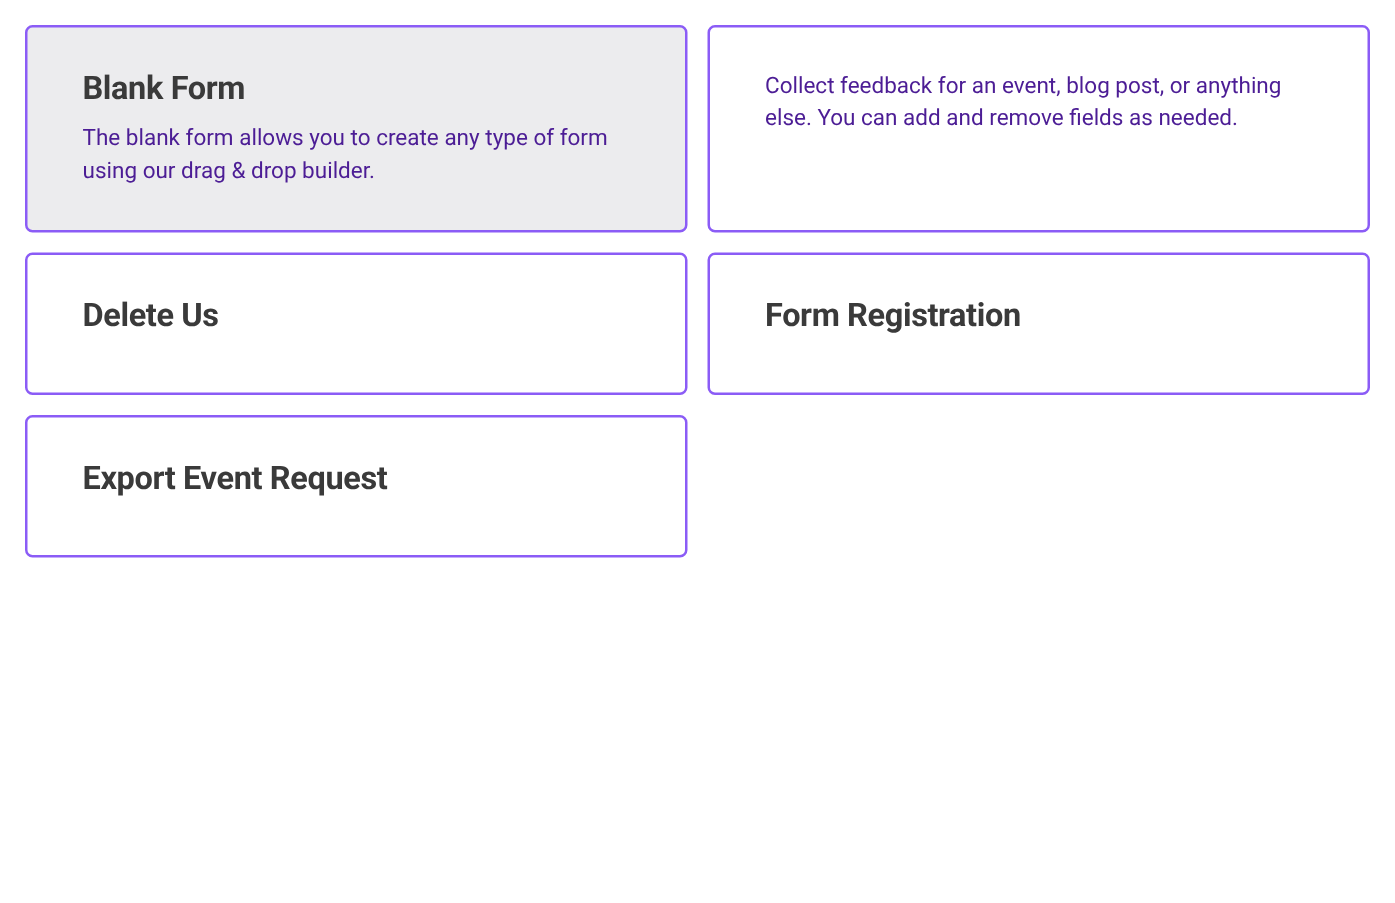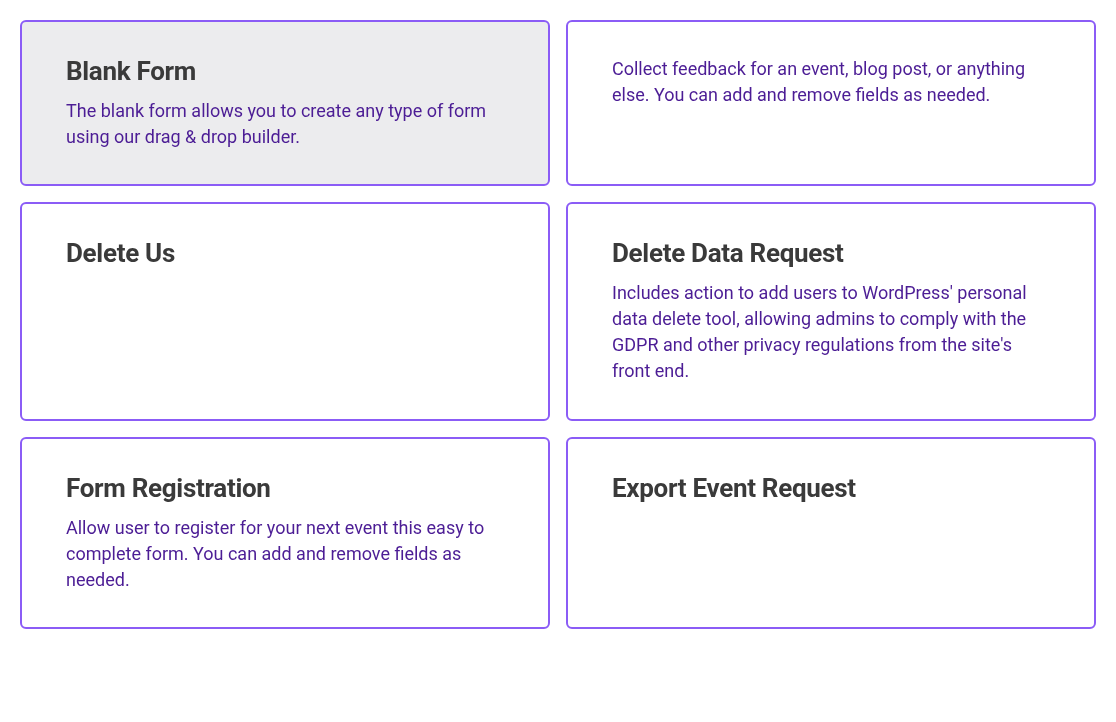--- a/index.html
+++ b/index.html
@@ -53,27 +53,22 @@
   </div>
 
   <div class="card">
     <p class="card-description">Collect feedback for an event, blog post, or anything else. You can add and remove fields as needed.</p>
   </div>
 
   <div class="card">
     <h2 class="card-title">Delete Us</h2>
   </div>
 
-  <div class="card">
-    <h2 class="card-title">Delete Data Request</h2>
-    <p class="card-description">Includes action to add users to WordPress' personal data delete tool, allowing admins to comply with the GDPR and other privacy regulations from the site's front end.</p>
-  </div>
 
   <div class="card">
     <h2 class="card-title">Form Registration</h2>
-    <p class="card-description">Allow user to register for your next event this easy to complete form. You can add and remove fields as needed.</p>
   </div>
 
   <div class="card">
     <h2 class="card-title">Export Event Request</h2>
   </div>
 
 </div>
 
 </body></html>

